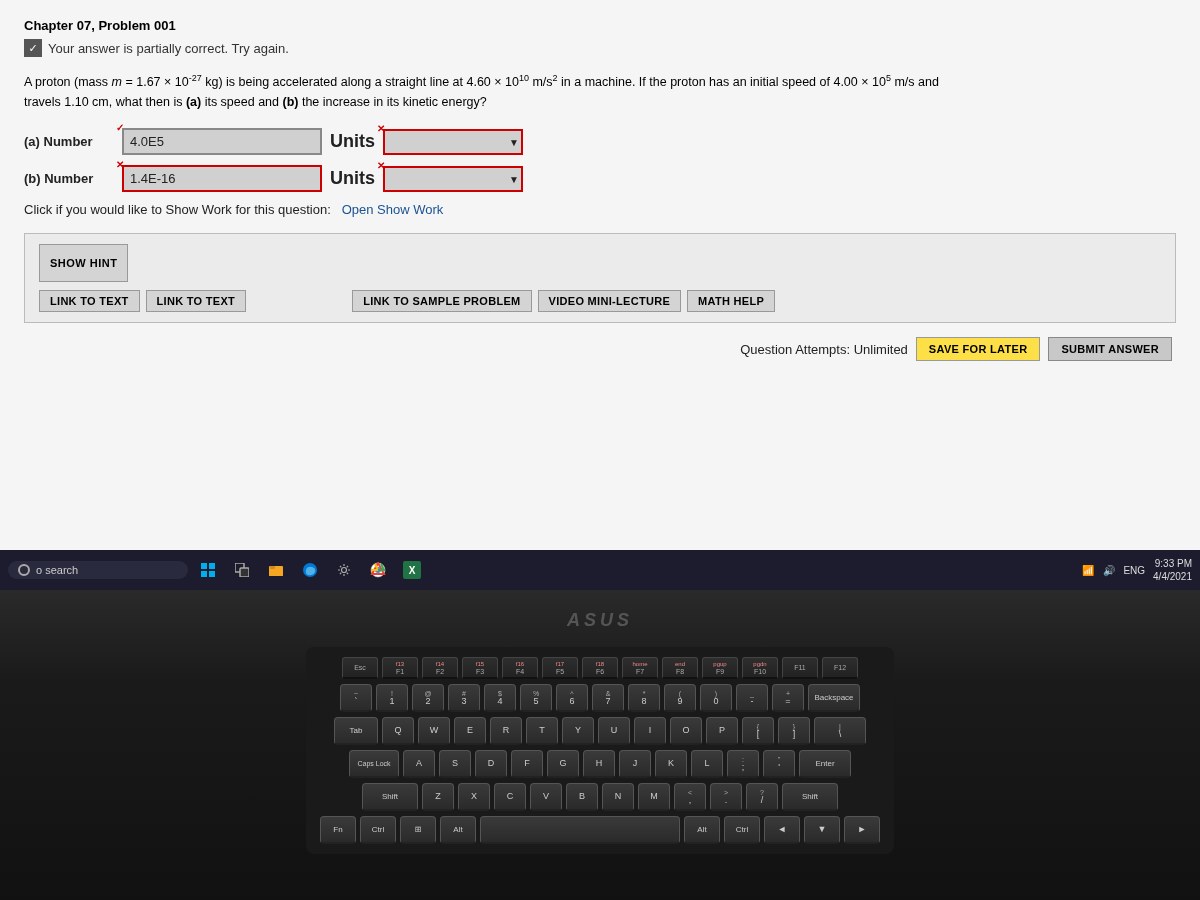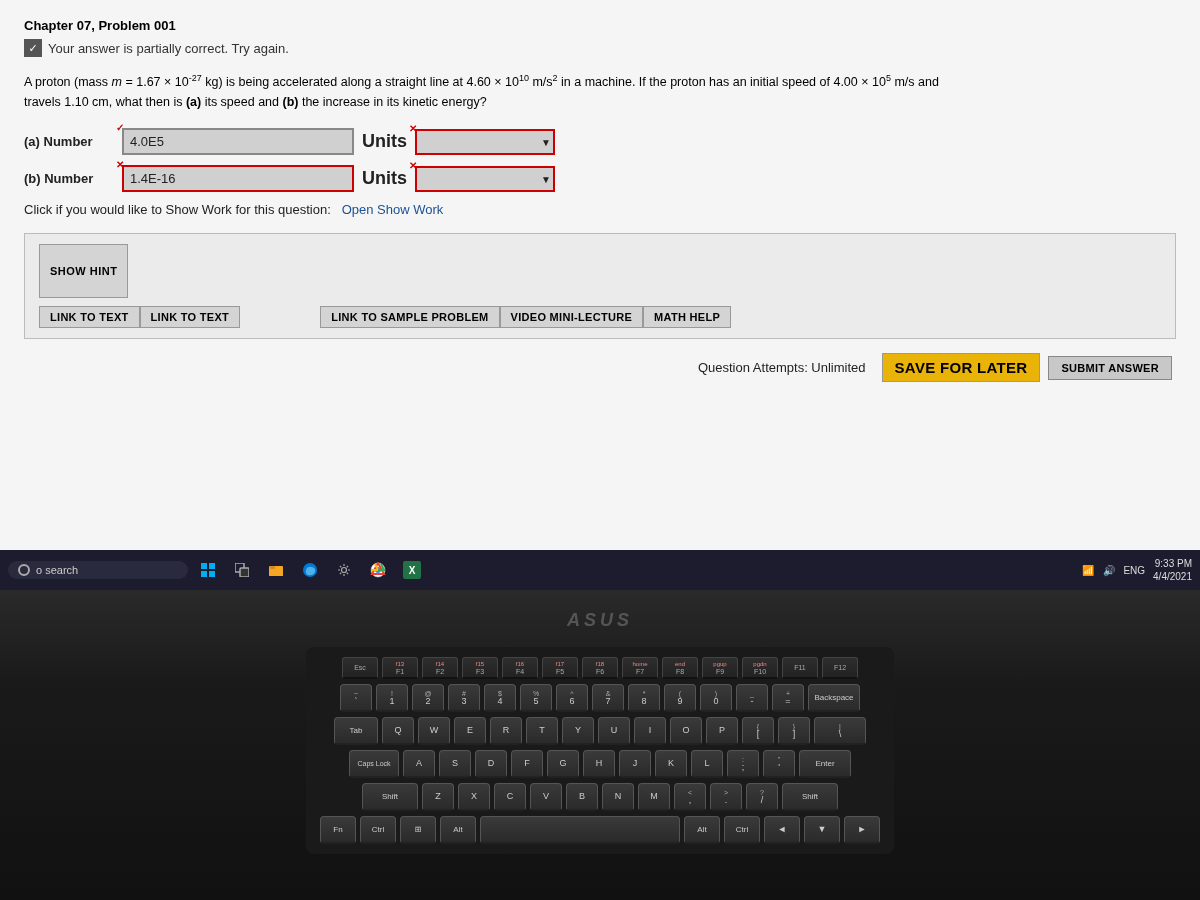--- a/index.html
+++ b/index.html
@@ -85,21 +85,21 @@
 
     .answer-input-wrap {
       position: relative;
     }
 
     .answer-input {
       border: 2px solid #888;
       background: #d0d0d0;
       padding: 4px 6px;
       font-size: 13px;
-      width: 232px;
+      width: 200px;
       color: #222;
     }
 
     .answer-input.error {
       border-color: #c00;
     }
 
     .x-badge {
       position: absolute;
       top: -6px;
@@ -156,31 +156,31 @@
     .hint-section {
       border: 1px solid #bbb;
       background: #ebebeb;
       padding: 10px 14px;
       margin-bottom: 10px;
     }
 
     .show-hint-btn {
       background: #d4d4d4;
       border: 1px solid #999;
-      padding: 20px 10px;
+      padding: 12px 10px;
       font-size: 11px;
       font-weight: bold;
       cursor: pointer;
       letter-spacing: 0.5px;
     }
 
     .link-row {
       display: flex;
       align-items: flex-start;
-      gap: 0;
+      gap: 6px;
       margin-top: 8px;
       flex-wrap: wrap;
     }
 
     .link-btn {
       background: #d4d4d4;
       border: 1px solid #999;
       padding: 4px 10px;
       font-size: 11px;
       font-weight: bold;
@@ -192,28 +192,28 @@
       display: flex;
       align-items: center;
       justify-content: flex-end;
       gap: 8px;
       margin-top: 14px;
       padding-right: 4px;
     }
 
     .attempts-text {
       font-size: 13px;
-      margin-right: 8px;
+      margin-right: 0;
     }
 
     .save-btn {
-      background: #eab308;
+      background: #fde047;
       border: 1px solid #999;
       padding: 5px 12px;
-      font-size: 15px;
+      font-size: 11px;
       font-weight: bold;
       cursor: pointer;
       letter-spacing: 0.3px;
     }
 
     .submit-btn {
       background: #c8c8c8;
       border: 1px solid #888;
       padding: 5px 12px;
       font-size: 11px;
@@ -442,21 +442,21 @@
       <span>Click if you would like to Show Work for this question:</span>
       &nbsp;
       <a href="#">Open Show Work</a>
     </div>
 
     <div class="hint-section">
       <button class="show-hint-btn">SHOW HINT</button>
       <div class="link-row">
         <button class="link-btn">LINK TO TEXT</button>
         <button class="link-btn">LINK TO TEXT</button>
-        <button class="link-btn" style="margin-left: 80px;">LINK TO SAMPLE PROBLEM</button>
+        <button class="link-btn" style="margin-left: 100px;">LINK TO SAMPLE PROBLEM</button>
         <button class="link-btn">VIDEO MINI-LECTURE</button>
         <button class="link-btn">MATH HELP</button>
       </div>
     </div>
 
     <div class="bottom-bar">
       <span class="attempts-text">Question Attempts: Unlimited</span>
       <button class="save-btn">SAVE FOR LATER</button>
       <button class="submit-btn">SUBMIT ANSWER</button>
     </div>

